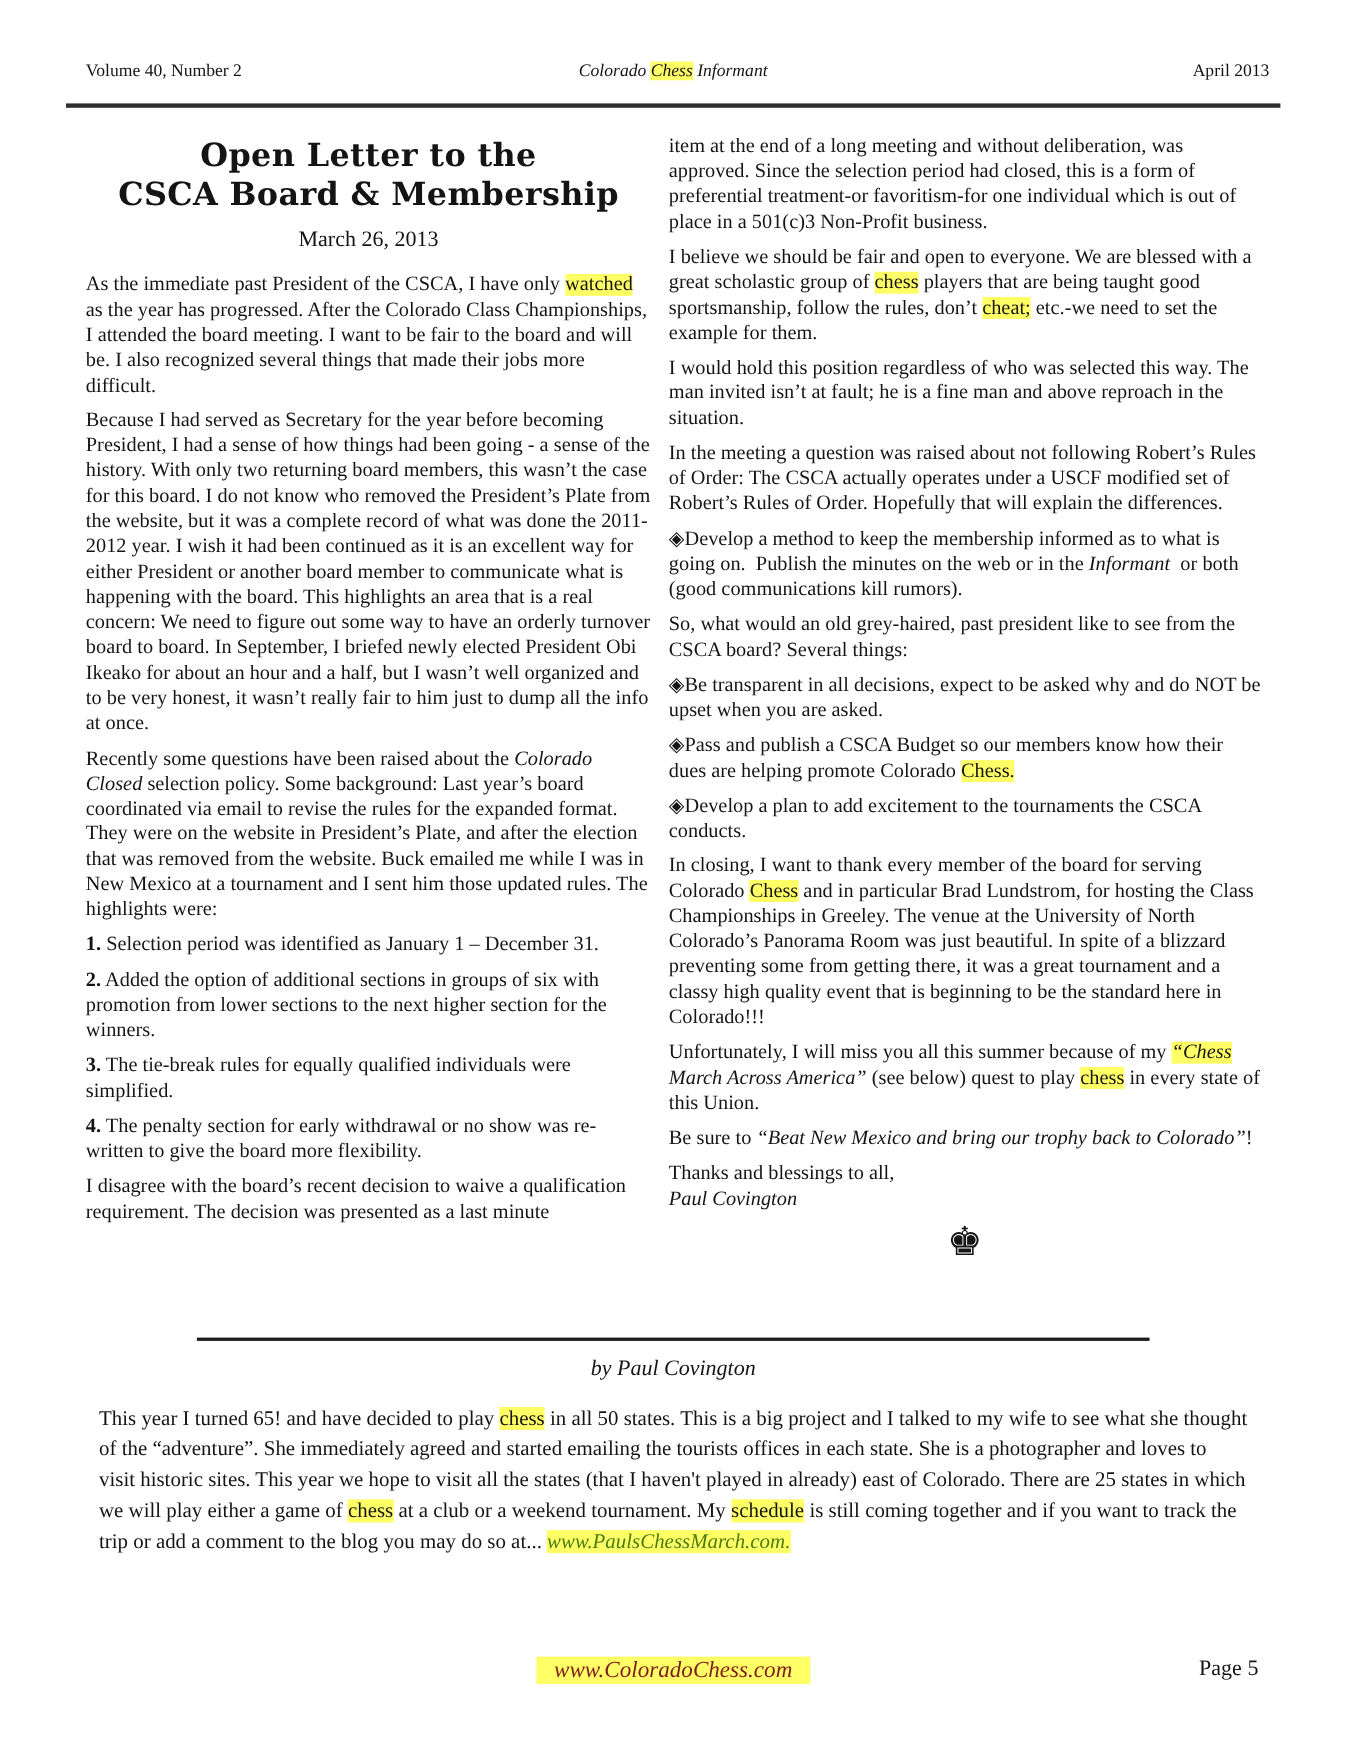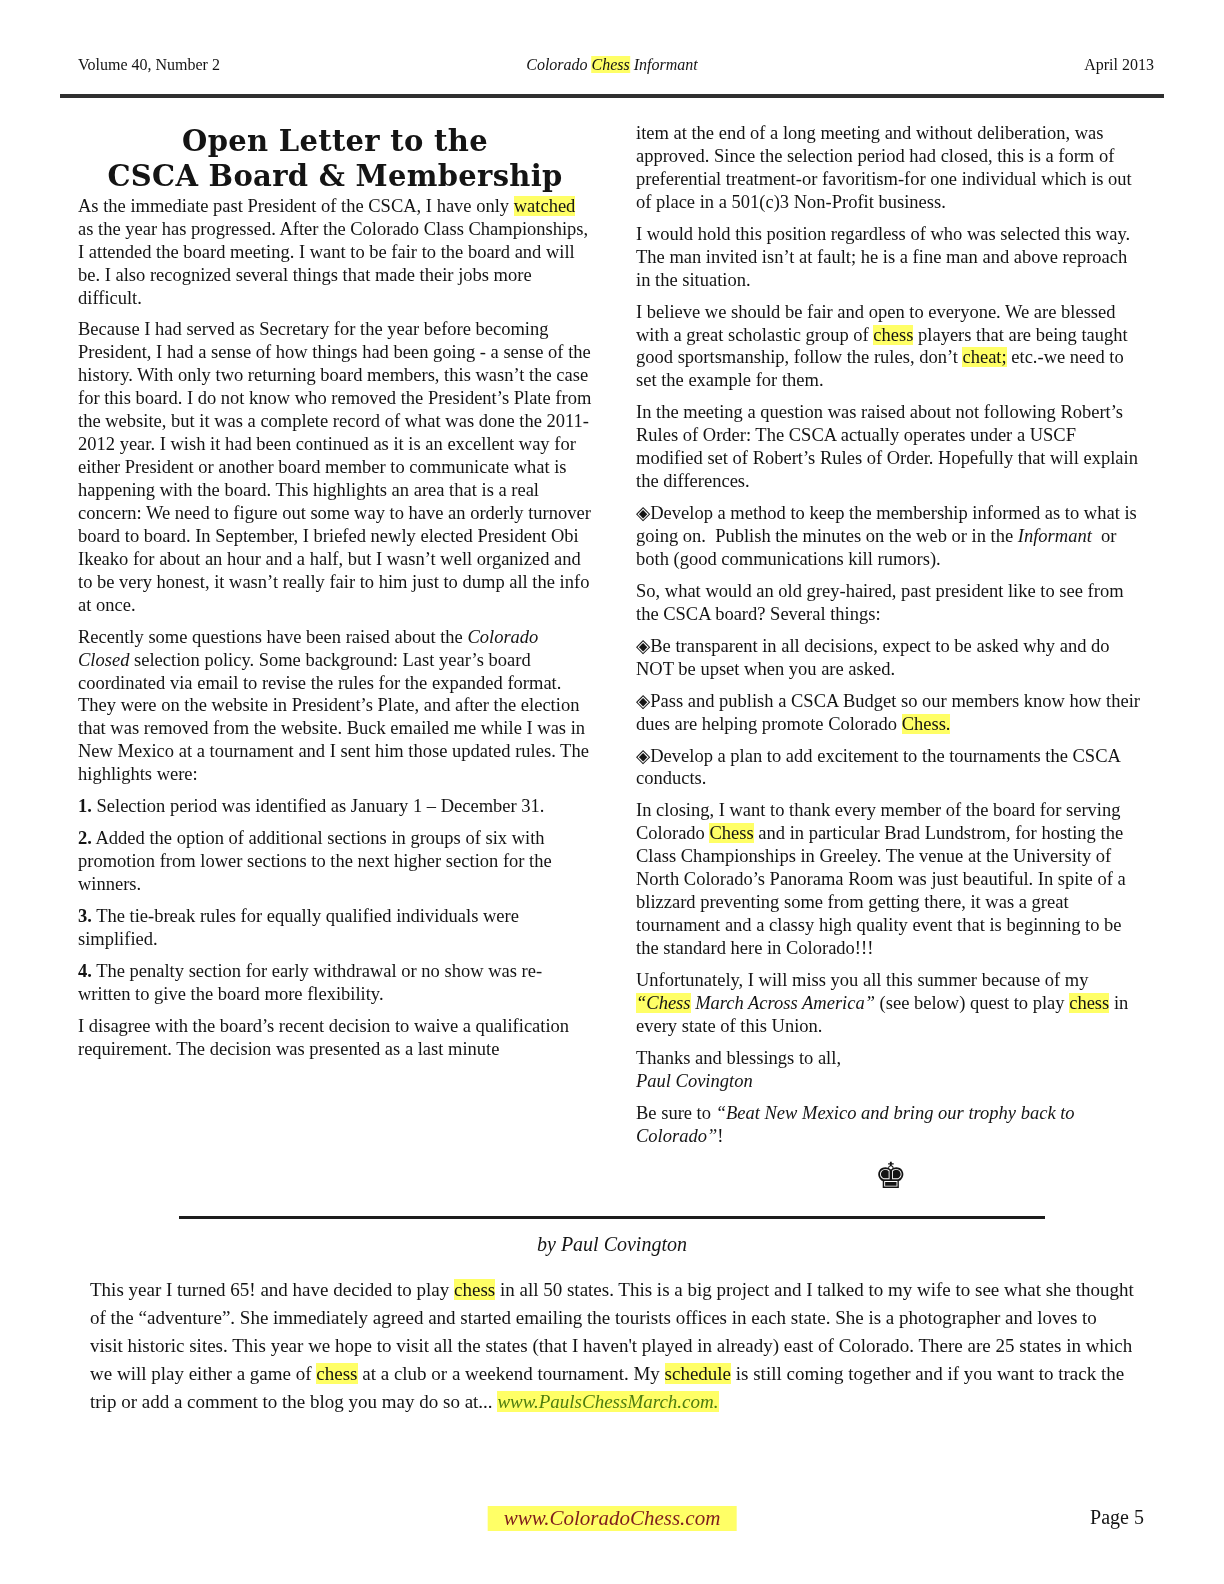--- a/index.html
+++ b/index.html
@@ -9,21 +9,21 @@
     background:#ffffff; color:var(--ink);
     font-family:"Liberation Serif","DejaVu Sans",serif;
     overflow:hidden;
   }
   
   .header{display:flex; justify-content:space-between; align-items:baseline;
     padding:56px 70px 0 78px; font-size:16px;}
   .header .mid{position:absolute; left:50%; transform:translateX(-50%);}
   .header-rule{height:4px; background:#2f2f2f; margin:20px 60px 0 60px;}
   
-  .columns{display:flex; gap:44px; padding:24px 78px 0 78px; height:1094px; overflow:hidden;}
+  .columns{display:flex; gap:16px; padding:24px 78px 0 78px; height:1094px; overflow:hidden;}
   .col-left{flex:0 0 514px; width:514px;}
   .col-right{flex:1 1 auto;}
   .article-title{
     font-family:"DejaVu Serif","Liberation Serif",serif; font-weight:700;
     font-size:29px; line-height:1.22; text-align:center; letter-spacing:.3px; margin:2px 0 0;
   }
   .article-date{text-align:center; font-size:20px; margin:12px 0 18px;}
   .body-p{margin:0 0 9px; font-size:18.5px; line-height:1.24; text-align:left;}
   .seg-hl{background:var(--hl);}
   .seg-i{font-style:italic;}
@@ -56,46 +56,47 @@
     <span>April 2013</span>
   </div>
   <div class="header-rule"></div>
 
   <div class="columns">
     <div class="col-left">
       <h1 class="article-title">
         <span>Open Letter to the</span><br>
         <span>CSCA Board &amp; Membership</span>
       </h1>
+      <div class="article-date">March 26, 2013</div>
       <div>
           <p class="body-p"><span>As the immediate past President of the CSCA, I have only </span><span class="seg-hl">watched</span><span> as the year has progressed. After the Colorado Class Championships, I attended the board meeting. I want to be fair to the board and will be. I also recognized several things that made their jobs more difficult.</span></p>
           <p class="body-p"><span>Because I had served as Secretary for the year before becoming President, I had a sense of how things had been going - a sense of the history. With only two returning board members, this wasn’t the case for this board. I do not know who removed the President’s Plate from the website, but it was a complete record of what was done the 2011-2012 year. I wish it had been continued as it is an excellent way for either President or another board member to communicate what is happening with the board. This highlights an area that is a real concern: We need to figure out some way to have an orderly turnover board to board. In September, I briefed newly elected President Obi Ikeako for about an hour and a half, but I wasn’t well organized and to be very honest, it wasn’t really fair to him just to dump all the info at once.</span></p>
           <p class="body-p"><span>Recently some questions have been raised about the </span><span class="seg-i">Colorado Closed</span><span> selection policy. Some background: Last year’s board coordinated via email to revise the rules for the expanded format. They were on the website in President’s Plate, and after the election that was removed from the website. Buck emailed me while I was in New Mexico at a tournament and I sent him those updated rules. The highlights were:</span></p>
           <p class="body-p"><span class="seg-b">1.</span><span> Selection period was identified as January 1 – December 31.</span></p>
           <p class="body-p"><span class="seg-b">2.</span><span> Added the option of additional sections in groups of six with promotion from lower sections to the next higher section for the winners.</span></p>
           <p class="body-p"><span class="seg-b">3.</span><span> The tie-break rules for equally qualified individuals were simplified.</span></p>
           <p class="body-p"><span class="seg-b">4.</span><span> The penalty section for early withdrawal or no show was re-written to give the board more flexibility.</span></p>
           <p class="body-p"><span>I disagree with the board’s recent decision to waive a qualification requirement. The decision was presented as a last minute</span></p>
         </div>
     </div>
     <div class="col-right">
       <div>
           <p class="body-p"><span>item at the end of a long meeting and without deliberation, was approved. Since the selection period had closed, this is a form of preferential treatment-or favoritism-for one individual which is out of place in a 501(c)3 Non-Profit business.</span></p>
+          <p class="body-p"><span>I believe we should be fair and open to everyone. We are blessed with a great scholastic group of </span><span class="seg-hl">chess</span><span> players that are being taught good sportsmanship, follow the rules, don’t </span><span class="seg-hl">cheat;</span><span> etc.-we need to set the example for them.</span></p>
           <p class="body-p"><span>I would hold this position regardless of who was selected this way. The man invited isn’t at fault; he is a fine man and above reproach in the situation.</span></p>
-          <p class="body-p"><span>I believe we should be fair and open to everyone. We are blessed with a great scholastic group of </span><span class="seg-hl">chess</span><span> players that are being taught good sportsmanship, follow the rules, don’t </span><span class="seg-hl">cheat;</span><span> etc.-we need to set the example for them.</span></p>
           <p class="body-p"><span>In the meeting a question was raised about not following Robert’s Rules of Order: The CSCA actually operates under a USCF modified set of Robert’s Rules of Order. Hopefully that will explain the differences.</span></p>
           <p class="body-p"><span>◈</span><span>Develop a method to keep the membership informed as to what is going on.&nbsp; Publish the minutes on the web or in the </span><span class="seg-i">Informant</span><span>&nbsp; or both (good communications kill rumors).</span></p>
           <p class="body-p"><span>So, what would an old grey-haired, past president like to see from the CSCA board? Several things:</span></p>
           <p class="body-p"><span>◈</span><span>Be transparent in all decisions, expect to be asked why and do NOT be upset when you are asked.</span></p>
           <p class="body-p"><span>◈</span><span>Pass and publish a CSCA Budget so our members know how their dues are helping promote Colorado </span><span class="seg-hl">Chess.</span></p>
           <p class="body-p"><span>◈</span><span>Develop a plan to add excitement to the tournaments the CSCA conducts.</span></p>
           <p class="body-p"><span>In closing, I want to thank every member of the board for serving Colorado </span><span class="seg-hl">Chess</span><span> and in particular Brad Lundstrom, for hosting the Class Championships in Greeley. The venue at the University of North Colorado’s Panorama Room was just beautiful. In spite of a blizzard preventing some from getting there, it was a great tournament and a classy high quality event that is beginning to be the standard here in Colorado!!!</span></p>
           <p class="body-p"><span>Unfortunately, I will miss you all this summer because of my </span><span class="seg-ihl">“Chess</span><span class="seg-i"> March Across America”</span><span> (see below) quest to play </span><span class="seg-hl">chess</span><span> in every state of this Union.</span></p>
+          <p class="body-p"><span>Be sure to </span><span class="seg-i">“Beat New Mexico and bring our trophy back to Colorado”</span><span>!</span></p>
           <p class="body-p"><span>Thanks and blessings to all,</span><br><span class="seg-i">Paul Covington</span></p>
-          <p class="body-p"><span>Be sure to </span><span class="seg-i">“Beat New Mexico and bring our trophy back to Colorado”</span><span>!</span></p>
         </div>
       <div class="king-row">♚</div>
     </div>
   </div>
 
   <div class="section-divider"></div>
 
   <div class="content-pad">
     <div class="section2-byline">by Paul Covington</div>
     <p class="section2-body"><span>This year I turned 65! and have decided to play </span><span class="seg-hl">chess</span><span> in all 50 states. This is a big project and I talked to my wife to see what she thought of the “adventure”. She immediately agreed and started emailing the tourists offices in each state. She is a photographer and loves to visit historic sites. This year we hope to visit all the states (that I haven't played in already) east of Colorado. There are 25 states in which we will play either a game of </span><span class="seg-hl">chess</span><span> at a club or a weekend tournament. My </span><span class="seg-hl">schedule</span><span> is still coming together and if you want to track the trip or add a comment to the blog you may do so at... </span><span class="seg-link-hl">www.PaulsChessMarch.com.</span></p>

